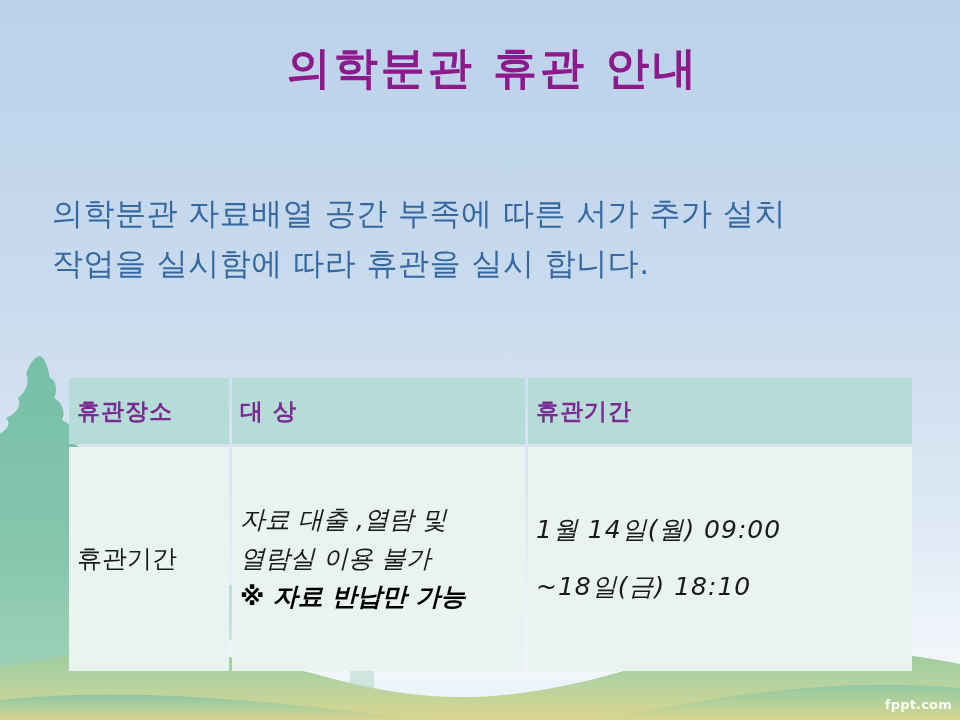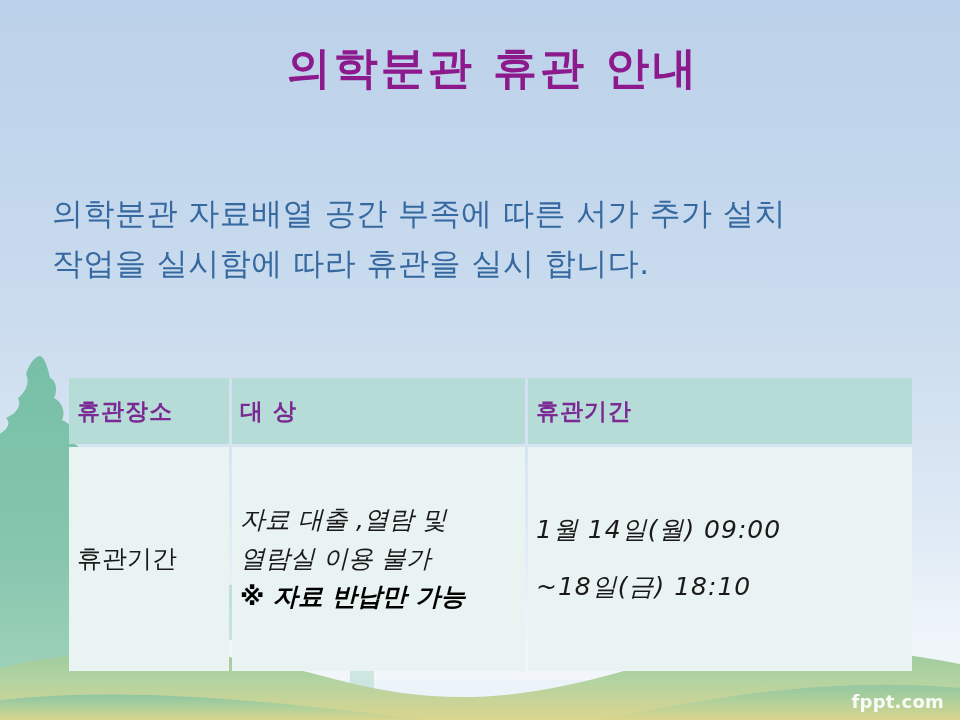--- a/index.html
+++ b/index.html
@@ -119,24 +119,24 @@
   .cell-lines .line.spacer {
     height: 18px;
   }
   .period-cell .line {
     letter-spacing: 1px;
   }
 
   
   .watermark {
     position: absolute;
-    right: 16px;
+    right: 8px;
     bottom: 8px;
     color: #ffffff;
-    font-size: 18px;
+    font-size: 13px;
     font-weight: bold;
     letter-spacing: 0.2px;
     opacity: 0.92;
   }
 </style>
 </head>
 <body>
 
 <div class="slide">
 

